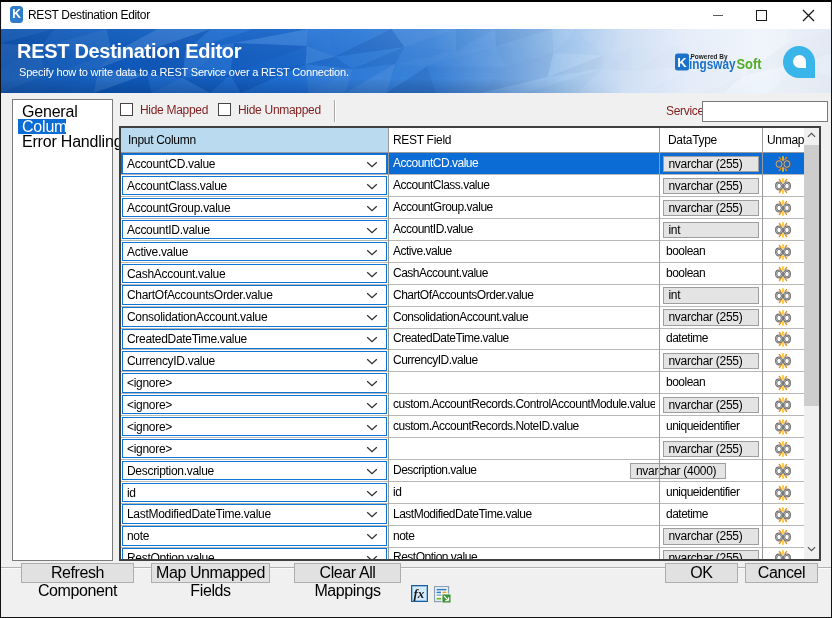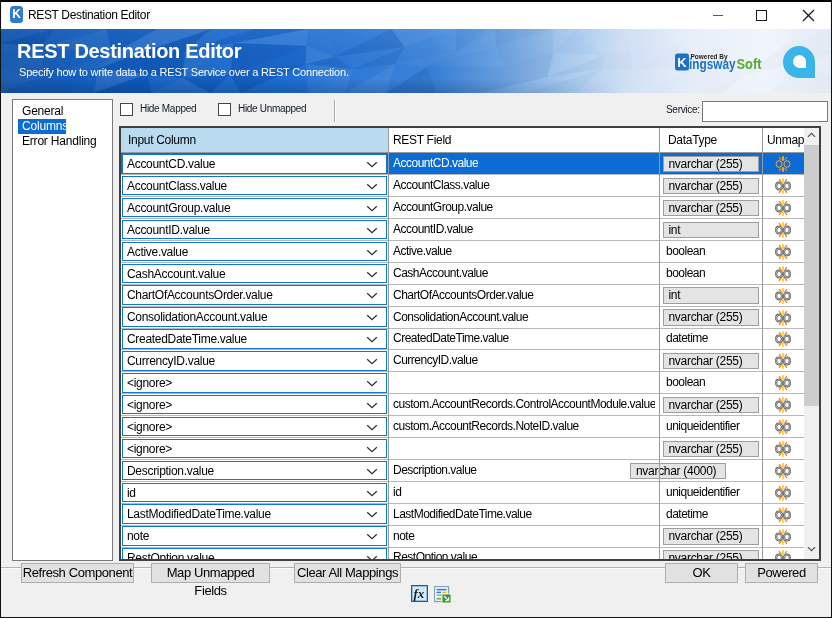--- a/index.html
+++ b/index.html
@@ -1,49 +1,49 @@
 <!DOCTYPE html>
 <html><head><meta charset="utf-8">
 <style>
 * { margin:0; padding:0; box-sizing:border-box; }
 html,body { width:832px; height:618px; overflow:hidden; }
 body { font-family:"Liberation Sans", sans-serif; background:#f0f0f0; position:relative; }
 .abs { position:absolute; }
-.txt { font-size:10px; letter-spacing:-0.3px; color:#0f172a; white-space:nowrap; }
+.txt { font-size:12px; letter-spacing:-0.3px; color:#7f1d1d; white-space:nowrap; }
 #win { position:absolute; left:0; top:0; width:832px; height:618px;
   border:1px solid #111; border-top:2px solid #000; background:#f0f0f0; }
 #titlebar { position:absolute; left:2px; top:2px; width:828px; height:28px; background:#fff; }
 #appicon { position:absolute; left:10px; top:6px; width:13px; height:17px; background:#2e7ccb;
   border-radius:3.5px; color:#fff; font-size:12px; font-weight:bold; text-align:center; line-height:17px; }
 #apptitle { position:absolute; left:28px; top:8px; font-size:12px; letter-spacing:-0.35px; color:#000; }
 #banner { position:absolute; left:1px; top:29px; width:830px; height:64px; }
 #h1 { position:absolute; left:17px; top:40px; font-size:20px; font-weight:bold; color:#fff; letter-spacing:-0.3px; }
 #h2 { position:absolute; left:19px; top:65.5px; font-size:11px; color:#fff; letter-spacing:-0.2px; }
 #alogo { position:absolute; left:783px; top:46px; width:32px; height:32px; background:#39b5e9;
   border-radius:50% 50% 0 50%; }
 #alogo div { position:absolute; left:10.2px; top:9.2px; width:13.2px; height:13.2px; background:#fbfcfd; border-radius:50% 50% 0 50%; }
 #sidelist { position:absolute; left:12px; top:99px; width:101px; height:462px; background:#fff; border:1px solid #7a7a7a; }
-.li { position:absolute; left:9px; font-size:12px; letter-spacing:-0.2px; height:15px; line-height:15px; white-space:nowrap; }
+.li { position:absolute; left:9px; font-size:16px; letter-spacing:-0.2px; height:15px; line-height:15px; white-space:nowrap; }
 #sel-col { position:absolute; left:5px; top:19px; width:48px; height:15px; background:#0a6cd4; }
 .cb { position:absolute; width:13px; height:13px; background:#fff; border:1px solid #454545; }
 #gridborder { position:absolute; left:119px; top:125.6px; width:702px; height:435.4px; border:2px solid #404040; background:#fff; }
 #hdr-input { position:absolute; left:121px; top:127.6px; width:267px; height:24.8px; background:#badaf0; }
 .hdrtxt { position:absolute; top:133px; font-size:12px; letter-spacing:-0.3px; color:#000; white-space:nowrap; }
 #hdrline { position:absolute; left:121px; top:152.4px; width:683px; height:1px; background:#9a9a9a; }
 .vline { position:absolute; top:127.6px; width:1px; height:431.4px; background:#9a9a9a; }
 .combo { background:#fff; border:1px solid #0d76d6; }
 .combotext { font-size:12px; letter-spacing:-0.3px; color:#000; padding-left:4.5px; line-height:18px; white-space:nowrap; }
 .rtxt { font-size:12px; letter-spacing:-0.5px; white-space:nowrap; line-height:21.9px; overflow:hidden; }
 .dtbox { width:96px; height:16.4px; background:#e4e4e4; border:1px solid #9e9e9e; font-size:12px;
   letter-spacing:-0.3px; color:#000; padding-left:5px; line-height:14.5px; white-space:nowrap; }
 #rowclip { position:absolute; left:0; top:0; width:816px; height:559px; clip-path:inset(153px 0 0 0); }
 #sbar { position:absolute; left:804px; top:127.6px; width:15px; height:431.4px; background:#f0f0f0; }
 #sthumb { position:absolute; left:804px; top:144.5px; width:15px; height:261px; background:#cdcdcd; }
 .btn { position:absolute; top:563px; height:19.5px; background:#e1e1e1; border:1px solid #adadad;
-  font-size:13px; letter-spacing:-0.4px; color:#000; text-align:center; line-height:18px; }
+  font-size:16px; letter-spacing:-0.4px; color:#000; text-align:center; line-height:18px; }
 #etch1 { position:absolute; left:1px; top:567px; width:830px; height:1px; background:#b2b2b2; }
 #etch2 { position:absolute; left:1px; top:568px; width:830px; height:1px; background:#fbfbfb; }
 </style></head>
 <body>
 <div id="win"></div>
 <div id="titlebar"></div>
 <div id="appicon">K</div>
 <div id="apptitle">REST Destination Editor</div>
 <div class="abs" style="left:713px;top:15px;width:10px;height:1.2px;background:#5a5a5a"></div>
 <div class="abs" style="left:756px;top:10px;width:11px;height:11px;border:1.2px solid #1a1a1a"></div>
@@ -717,13 +717,13 @@
 <rect x="0.5" y="0.5" width="14" height="15" fill="#fff" stroke="#8aa0b4" stroke-width="1.4"></rect>
 <rect x="2.5" y="2.8" width="10" height="1.6" fill="#2f7cc4"></rect>
 <rect x="2.5" y="5.6" width="4.5" height="1.6" fill="#2f7cc4"></rect>
 <rect x="8.3" y="5.6" width="4.2" height="1.6" fill="#f4a428"></rect>
 <rect x="2.5" y="8.4" width="10" height="1.4" fill="#7ba7cc"></rect>
 <rect x="2.5" y="11.8" width="5" height="1.8" fill="#6fb33c"></rect>
 <rect x="8" y="8" width="9" height="9" fill="#3e9433" stroke="#fff" stroke-width="0.8"></rect>
 <path d="M10 10 L14.6 14.6 M14.6 14.6 L14.6 11.3 M14.6 14.6 L11.3 14.6" stroke="#fff" stroke-width="1.2" fill="none"></path>
 </svg>
 <div class="btn" style="left:665px;width:73px">OK</div>
-<div class="btn" style="left:745px;width:73px">Powered</div>
+<div class="btn" style="left:745px;width:73px">Cancel</div>
 
 </body></html>

